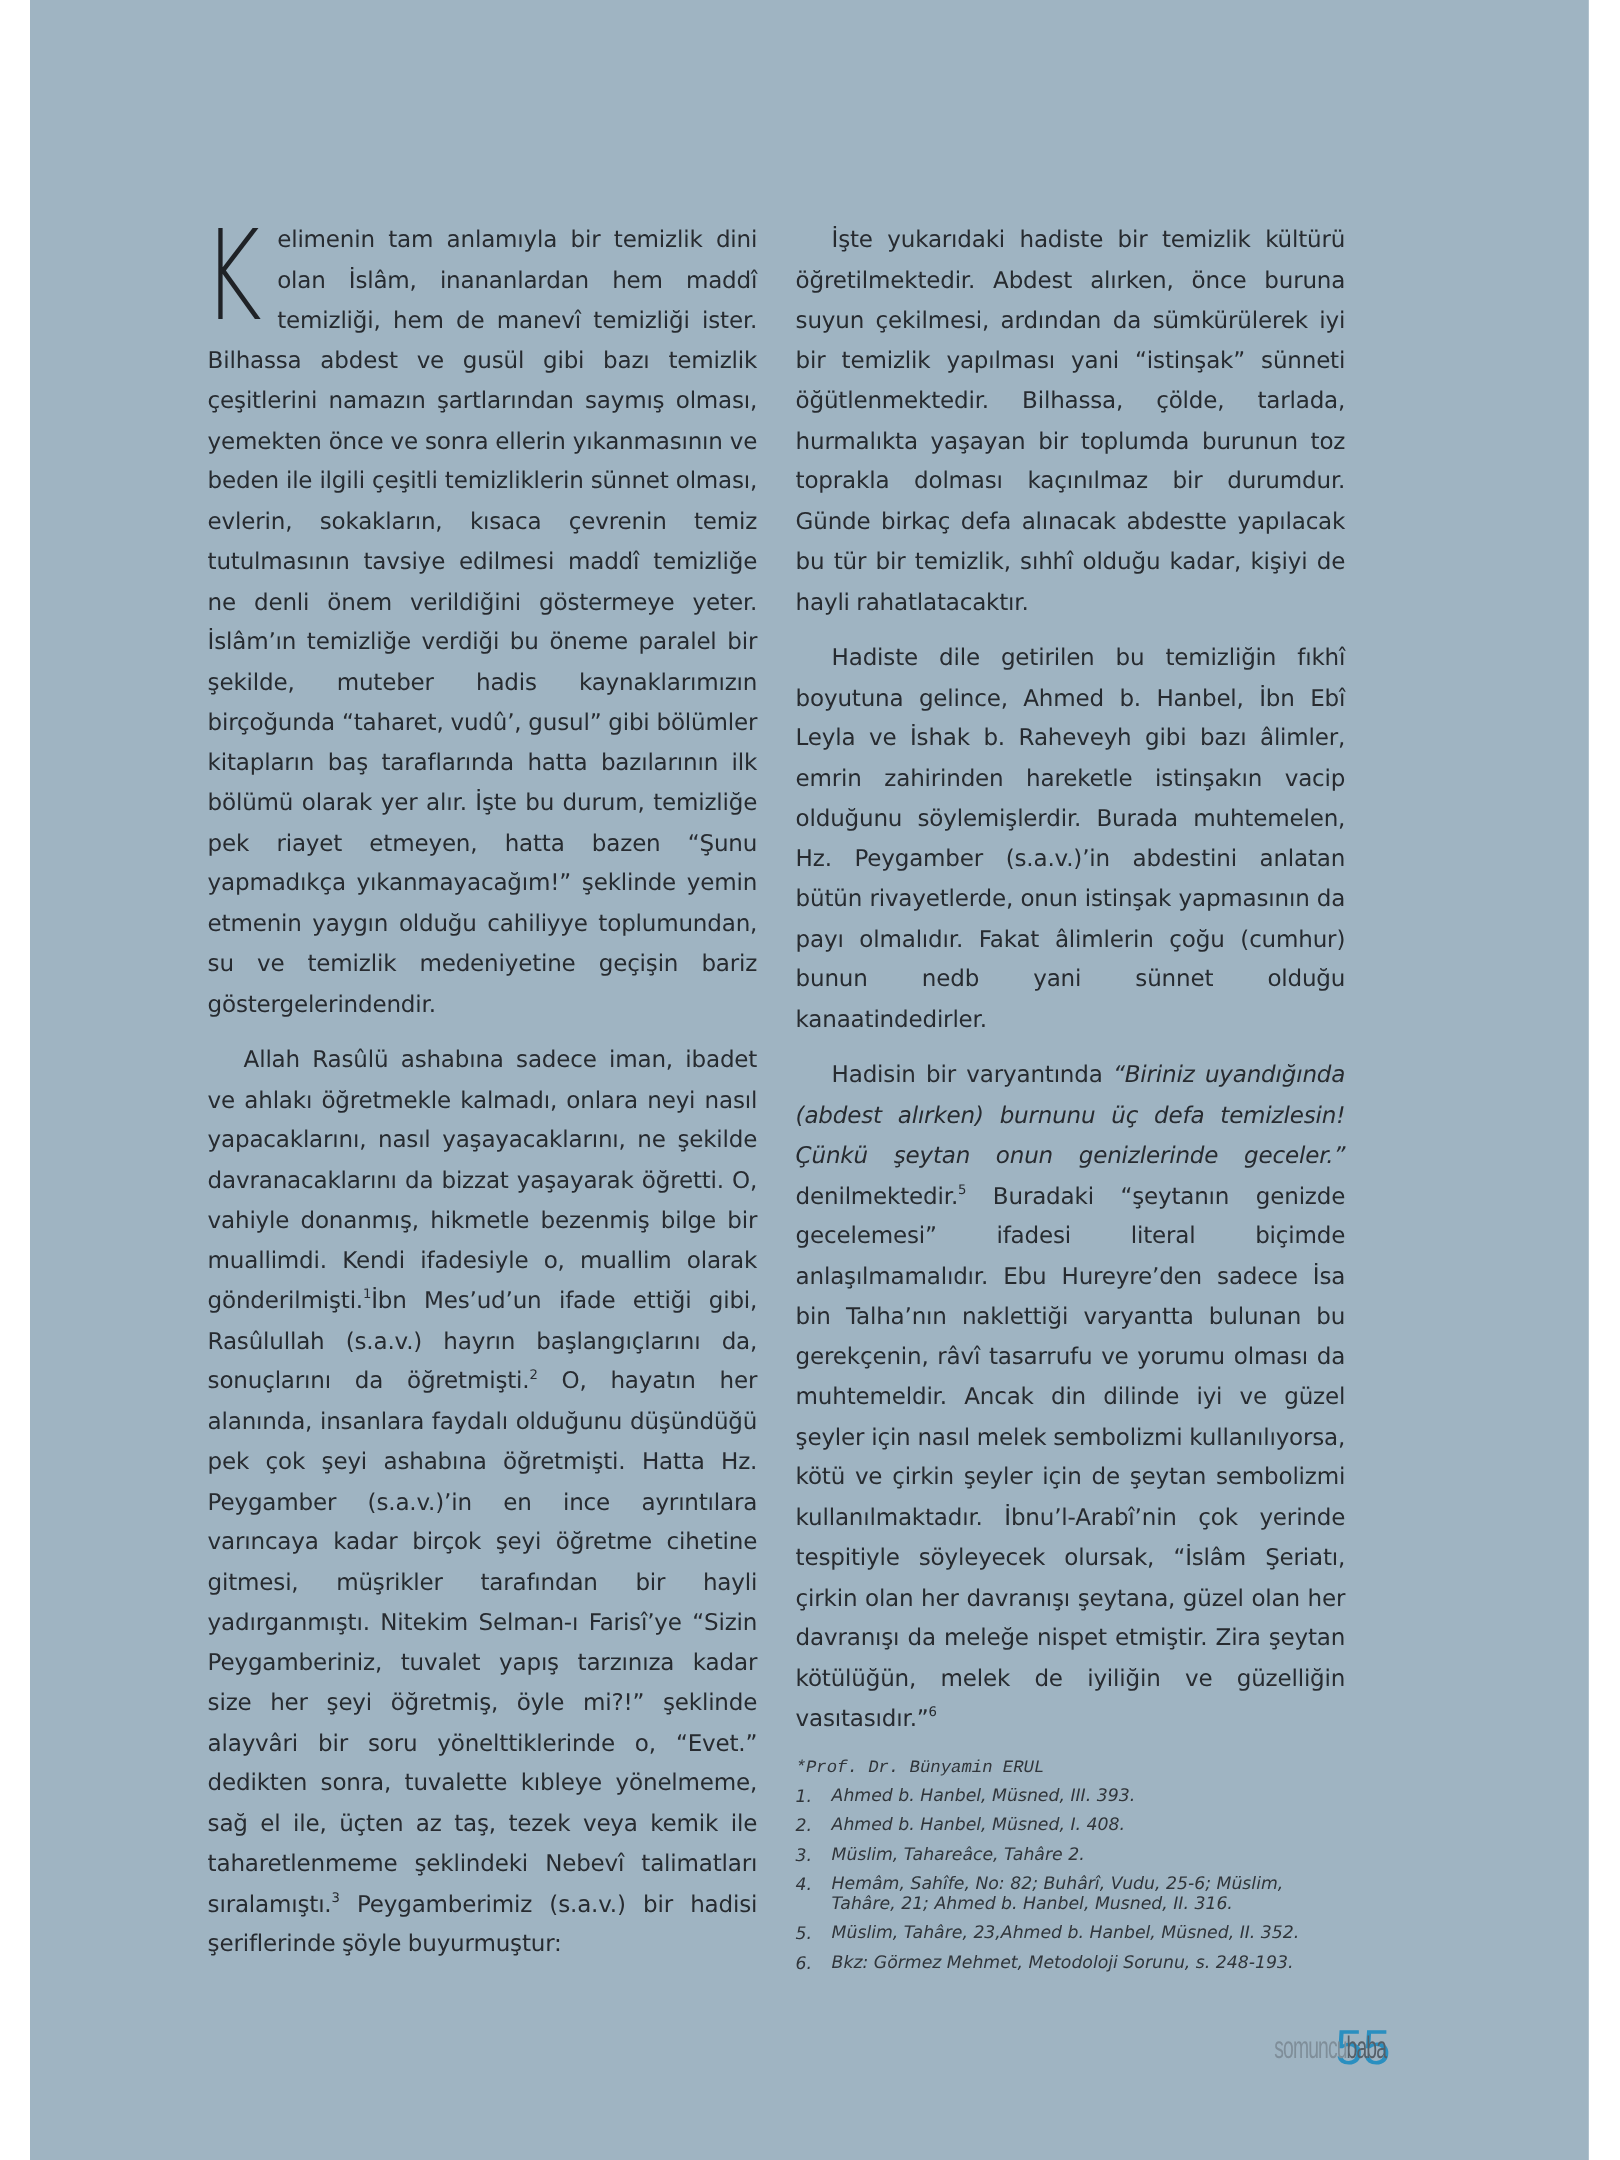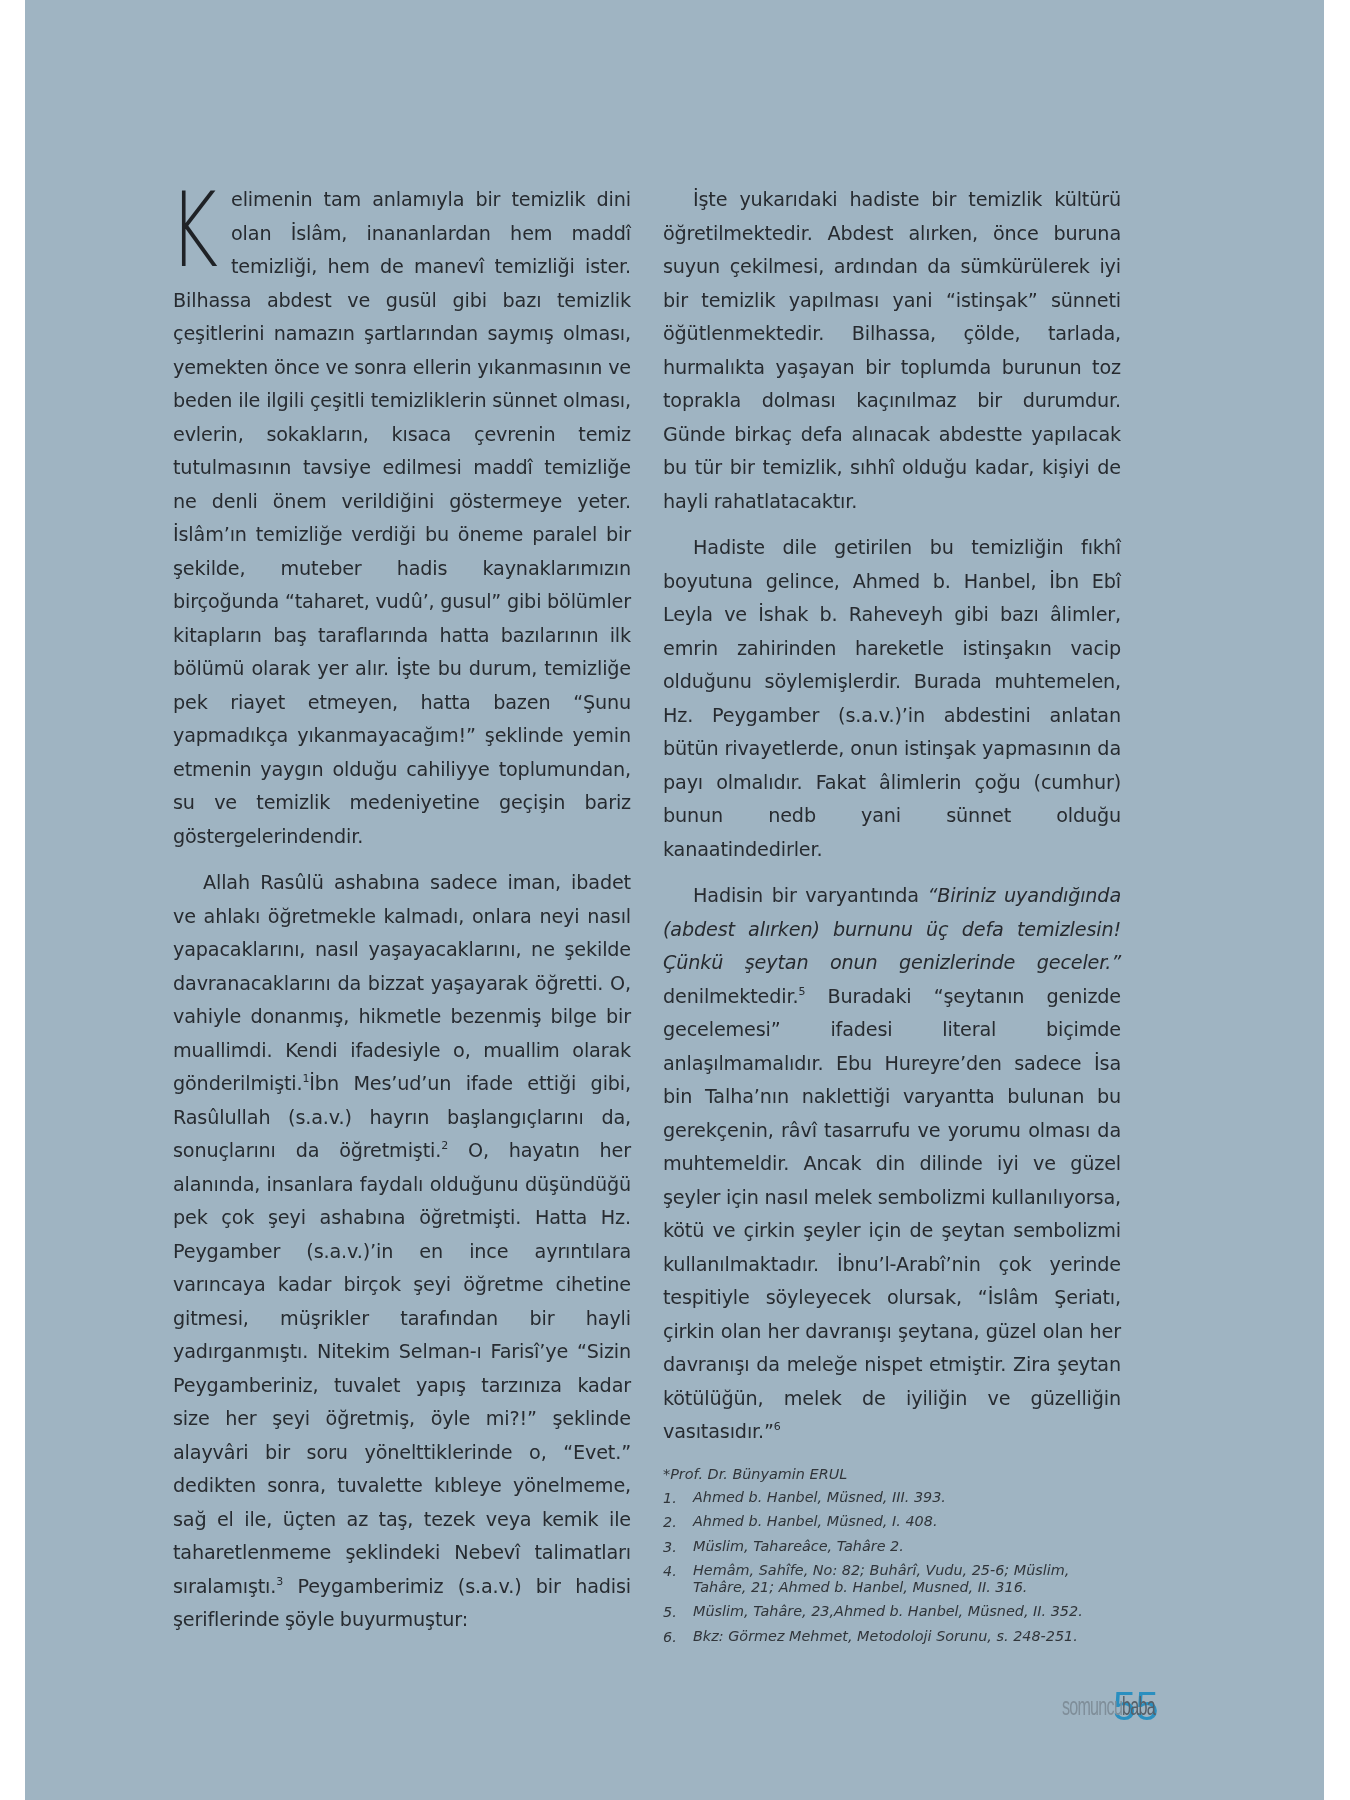--- a/index.html
+++ b/index.html
@@ -62,21 +62,21 @@
     <p class="noindent"><span class="dropcap">K</span><span>elimenin tam anlamıyla bir temizlik dini olan İslâm, inananlardan hem maddî temizliği, hem de manevî temizliği ister. Bilhassa abdest ve gusül gibi bazı temizlik çeşitlerini namazın şartlarından saymış olması, yemekten önce ve sonra ellerin yıkanmasının ve beden ile ilgili çeşitli temizliklerin sünnet olması, evlerin, sokakların, kısaca çevrenin temiz tutulmasının tavsiye edilmesi maddî temizliğe ne denli önem verildiğini göstermeye yeter. İslâm’ın temizliğe verdiği bu öneme paralel bir şekilde, muteber hadis kaynaklarımızın birçoğunda “taharet, vudû’, gusul” gibi bölümler kitapların baş taraflarında hatta bazılarının ilk bölümü olarak yer alır. İşte bu durum, temizliğe pek riayet etmeyen, hatta bazen “Şunu yapmadıkça yıkanmayacağım!” şeklinde yemin etmenin yaygın olduğu cahiliyye toplumundan, su ve temizlik medeniyetine geçişin bariz göstergelerindendir.</span></p>
     <p><span>Allah Rasûlü ashabına sadece iman, ibadet ve ahlakı öğretmekle kalmadı, onlara neyi nasıl yapacaklarını, nasıl yaşayacaklarını, ne şekilde davranacaklarını da bizzat yaşayarak öğretti. O, vahiyle donanmış, hikmetle bezenmiş bilge bir muallimdi. Kendi ifadesiyle o, muallim olarak gönderilmişti.</span><sup>1</sup><span>İbn Mes’ud’un ifade ettiği gibi, Rasûlullah (s.a.v.) hayrın başlangıçlarını da, sonuçlarını da öğretmişti.</span><sup>2</sup><span> O, hayatın her alanında, insanlara faydalı olduğunu düşündüğü pek çok şeyi ashabına öğretmişti. Hatta Hz. Peygamber (s.a.v.)’in en ince ayrıntılara varıncaya kadar birçok şeyi öğretme cihetine gitmesi, müşrikler tarafından bir hayli yadırganmıştı. Nitekim Selman-ı Farisî’ye “Sizin Peygamberiniz, tuvalet yapış tarzınıza kadar size her şeyi öğretmiş, öyle mi?!” şeklinde alayvâri bir soru yönelttiklerinde o, “Evet.” dedikten sonra, tuvalette kıbleye yönelmeme, sağ el ile, üçten az taş, tezek veya kemik ile taharetlenmeme şeklindeki Nebevî talimatları sıralamıştı.</span><sup>3</sup><span> Peygamberimiz (s.a.v.) bir hadisi şeriflerinde şöyle buyurmuştur:</span></p>
   </div>
 
   <div class="col col-right">
     <p>İşte yukarıdaki hadiste bir temizlik kültürü öğretilmektedir. Abdest alırken, önce buruna suyun çekilmesi, ardından da sümkürülerek iyi bir temizlik yapılması yani “istinşak” sünneti öğütlenmektedir. Bilhassa, çölde, tarlada, hurmalıkta yaşayan bir toplumda burunun toz toprakla dolması kaçınılmaz bir durumdur. Günde birkaç defa alınacak abdestte yapılacak bu tür bir temizlik, sıhhî olduğu kadar, kişiyi de hayli rahatlatacaktır.</p>
     <p>Hadiste dile getirilen bu temizliğin fıkhî boyutuna gelince, Ahmed b. Hanbel, İbn Ebî Leyla ve İshak b. Raheveyh gibi bazı âlimler, emrin zahirinden hareketle istinşakın vacip olduğunu söylemişlerdir. Burada muhtemelen, Hz. Peygamber (s.a.v.)’in abdestini anlatan bütün rivayetlerde, onun istinşak yapmasının da payı olmalıdır. Fakat âlimlerin çoğu (cumhur) bunun nedb yani sünnet olduğu kanaatindedirler.</p>
     <p><span>Hadisin bir varyantında </span><span class="quote">“Biriniz uyandığında (abdest alırken) burnunu üç defa temizlesin! Çünkü şeytan onun genizlerinde geceler.”</span><span> denilmektedir.</span><sup>5</sup><span> Buradaki “şeytanın genizde gecelemesi” ifadesi literal biçimde anlaşılmamalıdır. Ebu Hureyre’den sadece İsa bin Talha’nın naklettiği varyantta bulunan bu gerekçenin, râvî tasarrufu ve yorumu olması da muhtemeldir. Ancak din dilinde iyi ve güzel şeyler için nasıl melek sembolizmi kullanılıyorsa, kötü ve çirkin şeyler için de şeytan sembolizmi kullanılmaktadır. İbnu’l-Arabî’nin çok yerinde tespitiyle söyleyecek olursak, “İslâm Şeriatı, çirkin olan her davranışı şeytana, güzel olan her davranışı da meleğe nispet etmiştir. Zira şeytan kötülüğün, melek de iyiliğin ve güzelliğin vasıtasıdır.”</span><sup>6</sup></p>
 
     <div class="footnotes">
-      <div style="line-height:24px;">*Prof. Dr. Bünyamin ERUL</div>
+      <div style="line-height:24px;font-family:Liberation Mono, monospace;">*Prof. Dr. Bünyamin ERUL</div>
       <div id="fn-list">
           <div class="fn-item">
             <span class="fn-num">1.</span>
             <span class="fn-text">Ahmed b. Hanbel, Müsned, III. 393.</span>
           </div>
           <div class="fn-item">
             <span class="fn-num">2.</span>
             <span class="fn-text">Ahmed b. Hanbel, Müsned, I. 408.</span>
           </div>
           <div class="fn-item">
@@ -86,21 +86,21 @@
           <div class="fn-item">
             <span class="fn-num">4.</span>
             <span class="fn-text">Hemâm, Sahîfe, No: 82; Buhârî, Vudu, 25-6; Müslim, Tahâre, 21; Ahmed b. Hanbel, Musned, II. 316.</span>
           </div>
           <div class="fn-item">
             <span class="fn-num">5.</span>
             <span class="fn-text">Müslim, Tahâre, 23,Ahmed b. Hanbel, Müsned, II. 352.</span>
           </div>
           <div class="fn-item">
             <span class="fn-num">6.</span>
-            <span class="fn-text">Bkz: Görmez Mehmet, Metodoloji Sorunu, s. 248-251.</span>
+            <span class="fn-text">Bkz: Görmez Mehmet, Metodoloji Sorunu, s. 248-193.</span>
           </div>
         </div>
     </div>
   </div>
 
   <div class="footer">
     <span class="brand"><span class="b1">somuncu</span><span class="b2">baba</span></span>
     <span class="pagenum">55</span>
   </div>
 

